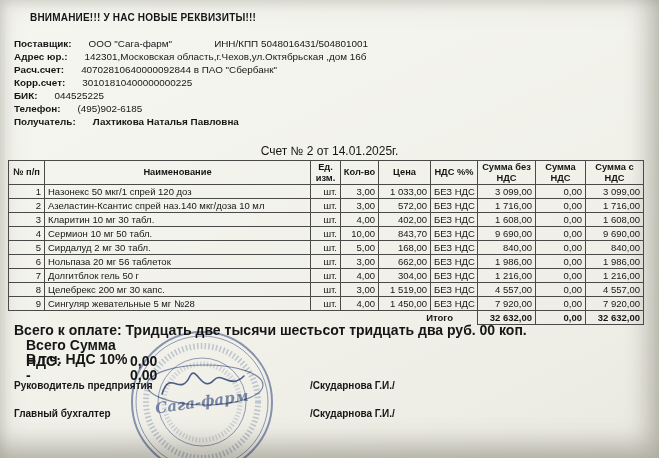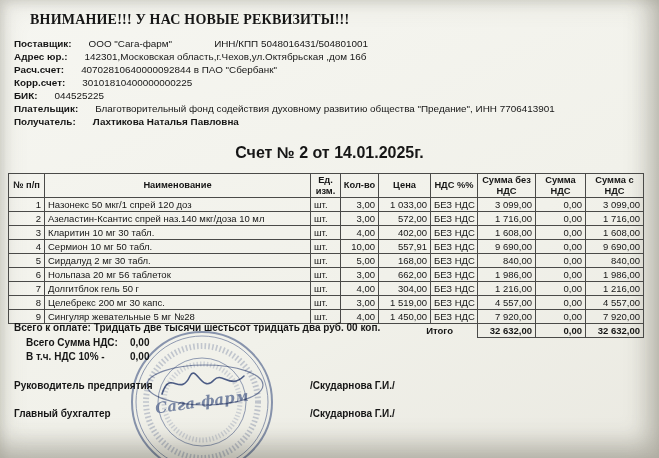--- a/index.html
+++ b/index.html
@@ -8,40 +8,40 @@
     position: relative;
     width: 659px; height: 458px;
     background: linear-gradient(155deg, #f6f6f1 0%, #f1f1ea 60%, #eae9e1 100%);
     font-family: "Liberation Sans", sans-serif;
     color: #161616;
     overflow: hidden;
     box-shadow: inset 0 0 28px rgba(110,104,88,.18),
                 inset -10px -14px 24px rgba(70,65,50,.28),
                 inset 3px 3px 9px rgba(110,104,88,.12);
   }
-  .notice { position:absolute; top:12px; left:30px; font-size:14px; font-weight:bold; letter-spacing:.2px;font-family:Liberation Serif, serif; }
+  .notice { position:absolute; top:12px; left:30px; font-size:10px; font-weight:bold; letter-spacing:.2px; }
   .reqs { position:absolute; top:37px; left:14px; right:8px; font-size:9.9px; line-height:13px; }
   .req-label { font-weight:bold; margin-right:17px; }
   .req-extra { margin-left:42px; }
   .req-value.bold { font-weight:bold; }
-  .title { position:absolute; top:144px; left:0; width:100%; text-align:center; font-weight:bold; font-size:16px; }
+  .title { position:absolute; top:144px; left:0; width:100%; text-align:center; font-weight:normal; font-size:12px; }
 
   table.invoice-table {
-    position:absolute; top:173px; left:8px; width:596px;
+    position:absolute; top:160px; left:8px; width:596px;
     border-collapse:collapse; table-layout:fixed; font-size:9.5px;
   }
   .invoice-table th, .invoice-table td { border:1px solid #4a4a48; padding:1px 3px; overflow:hidden; white-space:nowrap; }
   .invoice-table th { font-weight:bold; text-align:center; font-size:9.3px; white-space:normal; line-height:10.5px; padding:1px 1px; }
   .invoice-table td { height:13px; }
   td.r { text-align:right; }
-  td.c { text-align:left; }
+  td.c { text-align:right; }
   tr.totals td { font-weight:bold; }
   td.tl { border:none; background:transparent; text-align:right; padding-right:24px; font-weight:bold; }
 
-  .foot { position:absolute; left:14px; font-size:10px; }
+  .foot { position:absolute; left:14px; font-size:14px; }
   .pay { top:322px; font-weight:bold; }
   .vatline { font-weight:bold; }
   .vatline .vl { display:inline-block; width:116px;padding-left:12px; }
   .v1 { top:337px; } .v2 { top:351px; } .v3 { top:365px; }
   .sign-row { position:absolute; left:14px; right:8px; font-size:10px; font-weight:bold; }
   .s1 { top:380px; } .s2 { top:408px; }
   .sign-name { position:absolute; left:296px; font-weight:bold; }
 
   .stamp { position:absolute; left:128px; top:328px; mix-blend-mode:multiply; opacity:.8; }
   .signature { position:absolute; left:140px; top:360px; mix-blend-mode:multiply; }
@@ -63,21 +63,21 @@
     <div>
       <span class="req-label">Расч.счет:</span><span class="req-value">40702810640000092844 в ПАО "Сбербанк"</span>
     </div>
     <div>
       <span class="req-label">Корр.счет:</span><span class="req-value">30101810400000000225</span>
     </div>
     <div>
       <span class="req-label">БИК:</span><span class="req-value">044525225</span>
     </div>
     <div>
-      <span class="req-label">Плательщик:</span><span class="req-value">Благотворительный фонд содействия духовному развитию общества  "Предание", ИНН 7706413901</span>
+      <span class="req-label">Телефон:</span><span class="req-value">(495)902-6185</span>
     </div>
     <div>
       <span class="req-label">Получатель:</span><span class="req-value bold">Лахтикова Наталья Павловна</span>
     </div>
   </div>
 
   <div class="title">Счет № 2  от 14.01.2025г.</div>
 
   <table class="invoice-table">
     <colgroup>
@@ -136,21 +136,21 @@
         <td class="c">БЕЗ НДС</td>
         <td class="r">1 608,00</td>
         <td class="r">0,00</td>
         <td class="r">1 608,00</td>
       </tr>
       <tr>
         <td class="r">4</td>
         <td>Сермион 10 мг 50 табл.</td>
         <td class="c">шт.</td>
         <td class="r">10,00</td>
-        <td class="r">557,91</td>
+        <td class="r">843,70</td>
         <td class="c">БЕЗ НДС</td>
         <td class="r">9 690,00</td>
         <td class="r">0,00</td>
         <td class="r">9 690,00</td>
       </tr>
       <tr>
         <td class="r">5</td>
         <td>Сирдалуд 2 мг 30 табл.</td>
         <td class="c">шт.</td>
         <td class="r">5,00</td>

